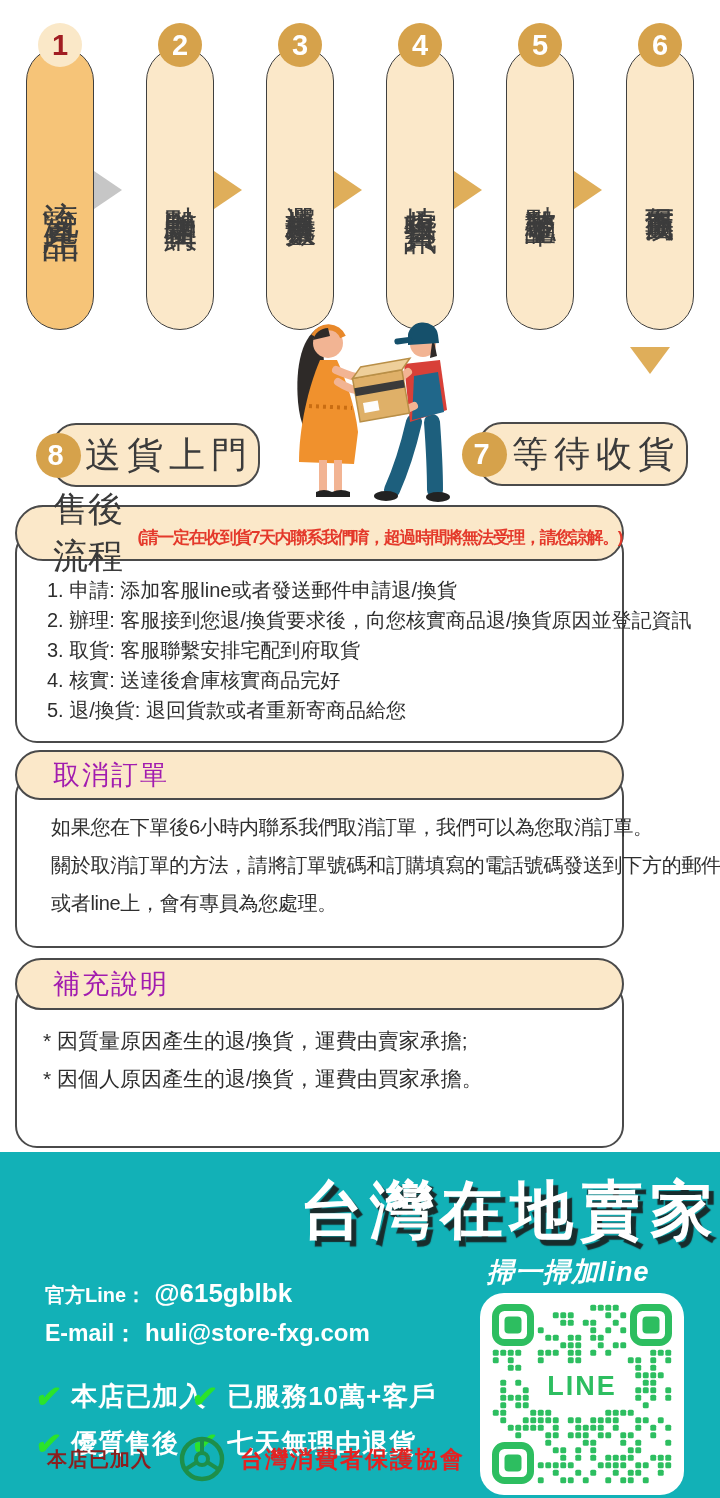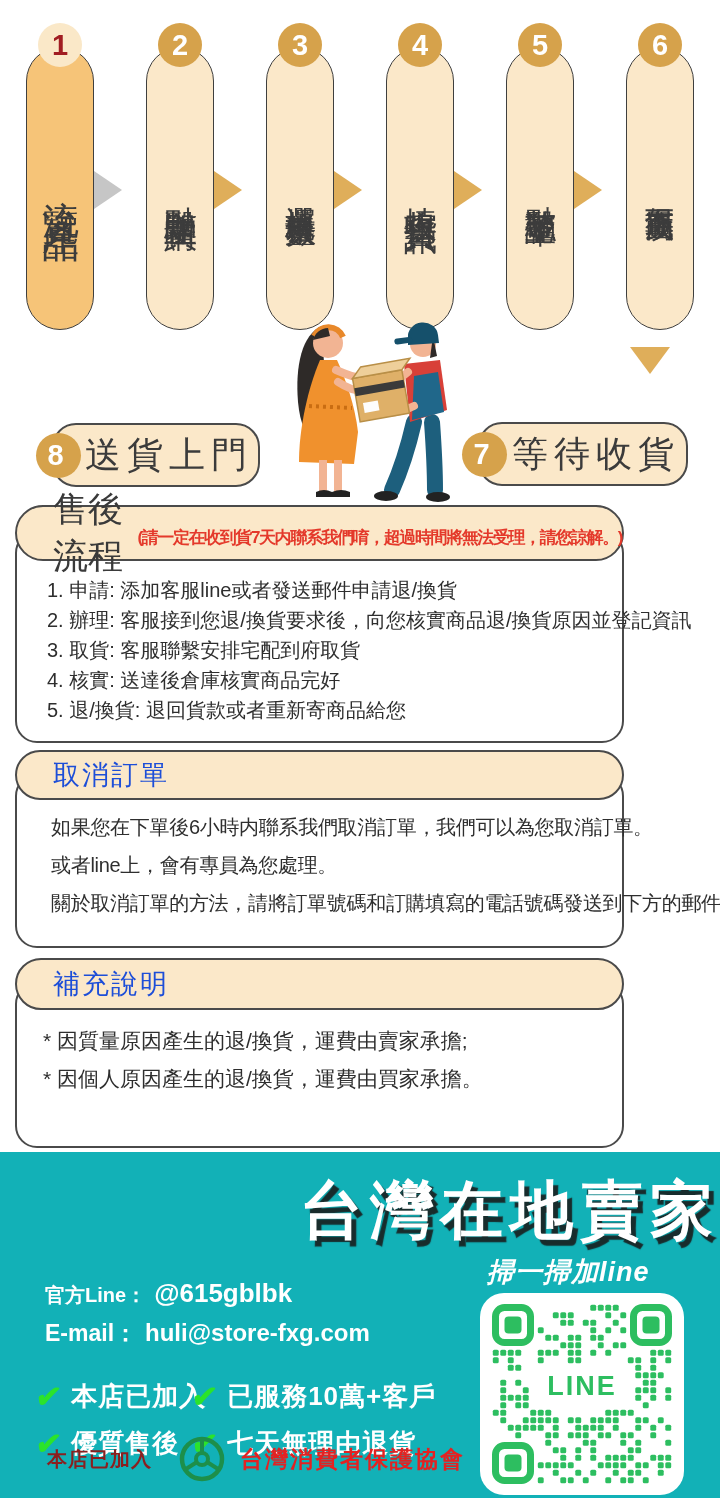--- a/index.html
+++ b/index.html
@@ -46,21 +46,21 @@
   #box-a .header{height:56px;}
   #box-a .body{top:26px;height:212px;}
   #box-a .box-title{font-size:35px;color:#3a3a3a;}
   .red-note{font-size:17px;font-weight:bold;color:#e4392b;letter-spacing:-1.4px;margin-left:8px;margin-top:8px;white-space:nowrap;}
   .as-list{position:absolute;top:70px;left:32px;right:14px;z-index:3;}
   .as-list div{font-size:20px;color:#2e2e2e;height:30px;line-height:30px;white-space:nowrap;}
 
   #box-b{top:750px;height:200px;}
   #box-b .header{height:50px;}
   #box-b .body{top:24px;height:174px;}
-  .small-title{font-size:27px;color:#1d4ed8;letter-spacing:2px;}
+  .small-title{font-size:27px;color:#a21caf;letter-spacing:2px;}
   .cancel-lines{position:absolute;top:60px;left:36px;right:14px;z-index:3;}
   .cancel-lines div{font-size:20px;color:#2e2e2e;height:38px;line-height:34px;letter-spacing:-0.3px;white-space:nowrap;}
 
   #box-c{top:958px;height:192px;}
   #box-c .header{height:52px;}
   #box-c .body{top:24px;height:166px;}
   .note-list{position:absolute;top:66px;left:28px;right:14px;z-index:3;}
   .note-list div{font-size:21px;color:#2e2e2e;height:38px;line-height:34px;white-space:nowrap;}
 
   
@@ -199,22 +199,22 @@
     </div>
   </div>
 
   <div class="infobox" id="box-b">
     <div class="body"></div>
     <div class="header">
       <span class="small-title">取消訂單</span>
     </div>
     <div class="cancel-lines">
       <div>如果您在下單後6小時内聯系我們取消訂單，我們可以為您取消訂單。</div>
+      <div>關於取消訂單的方法，請將訂單號碼和訂購填寫的電話號碼發送到下方的郵件</div>
       <div>或者line上，會有專員為您處理。</div>
-      <div>關於取消訂單的方法，請將訂單號碼和訂購填寫的電話號碼發送到下方的郵件</div>
     </div>
   </div>
 
   <div class="infobox" id="box-c">
     <div class="body"></div>
     <div class="header">
       <span class="small-title">補充說明</span>
     </div>
     <div class="note-list">
       <div>* 因質量原因產生的退/換貨，運費由賣家承擔;</div>

